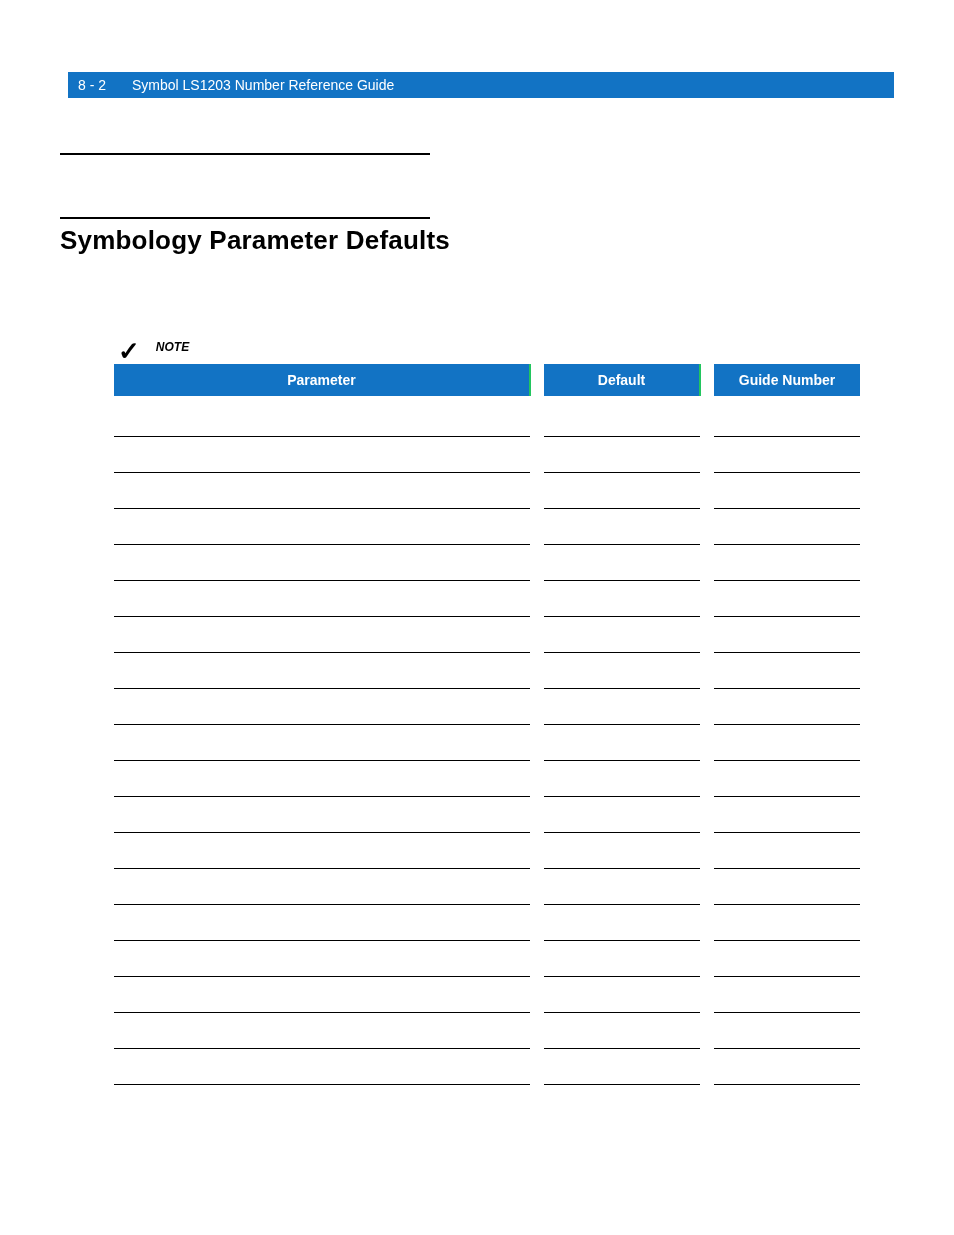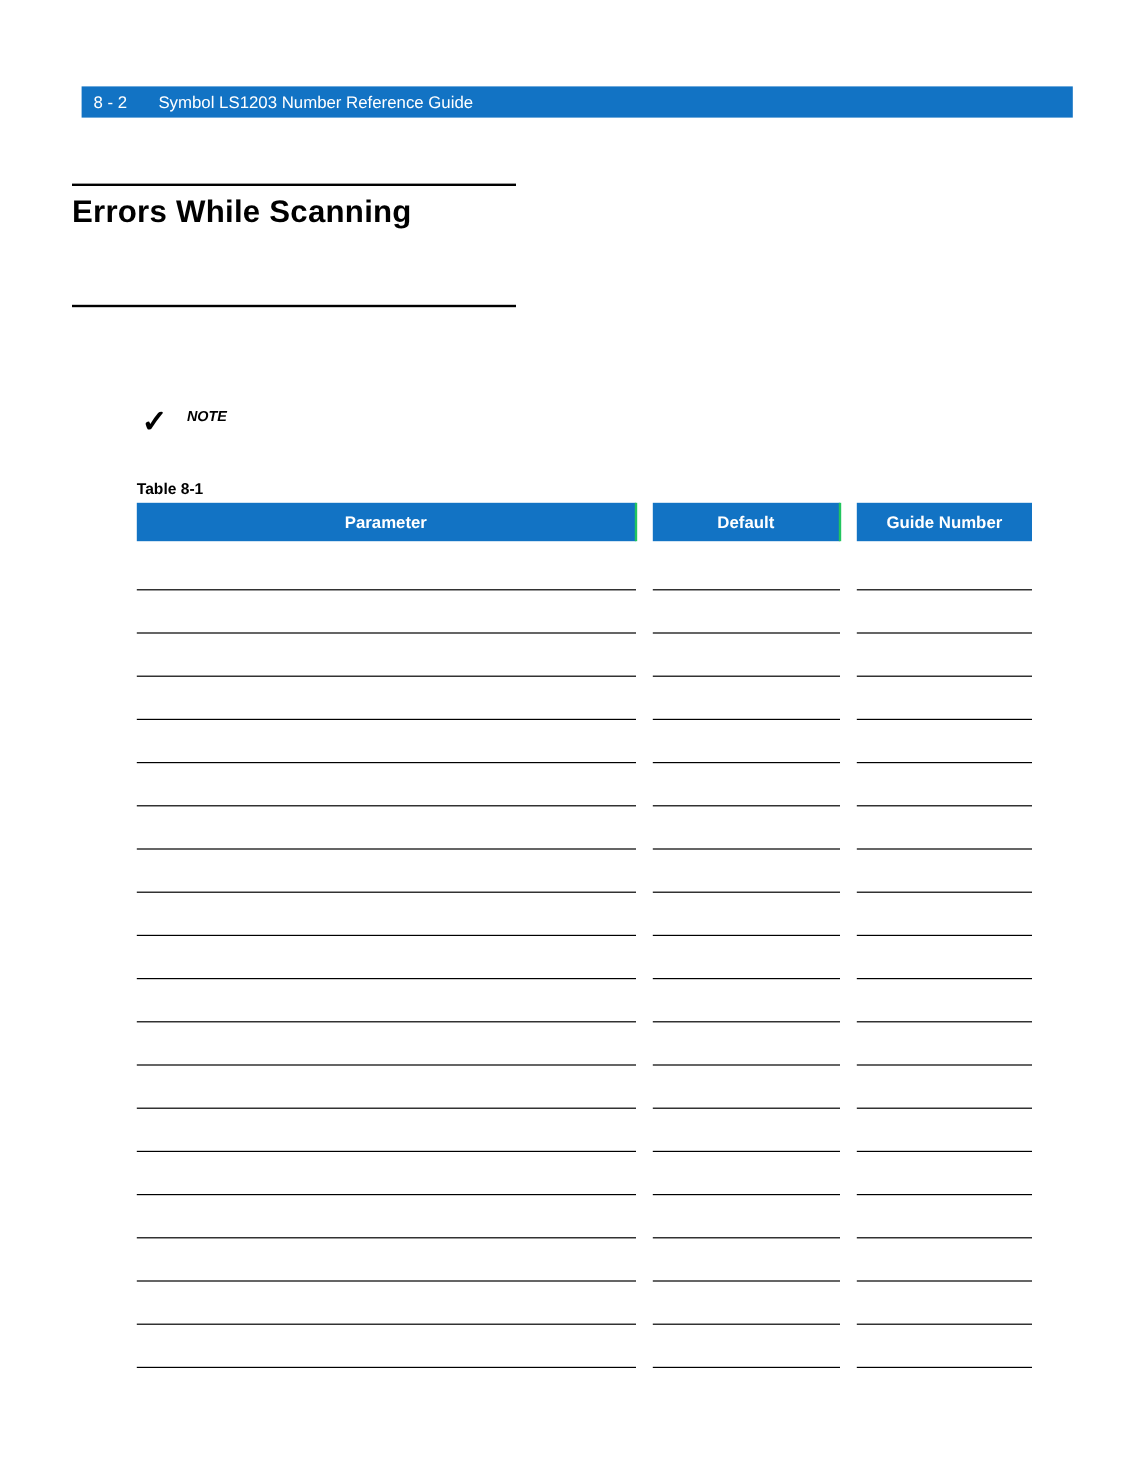--- a/index.html
+++ b/index.html
@@ -51,30 +51,29 @@
   <div class="header-bar">
     <div class="blue-block">
       <span class="pgnum">8 - 2</span>
       <span>Symbol LS1203 Number Reference Guide</span>
     </div>
   </div>
 
   <div class="content">
 
     <div class="rule"></div>
-    <h1>Errors While Scanning</h1>
 
     <div class="rule2"></div>
+    <h1>Symbology Parameter Defaults</h1>
 
     <div class="note-row">
       <span class="check">✓</span>
       <span class="note-label">NOTE</span>
     </div>
 
-    <div class="table-caption">Table 8-1</div>
 
     <table class="grid">
       <colgroup>
         <col style="width:416px">
         <col style="width:14px">
         <col style="width:156px">
         <col style="width:14px">
         <col style="width:146px">
       </colgroup>
       <thead>

